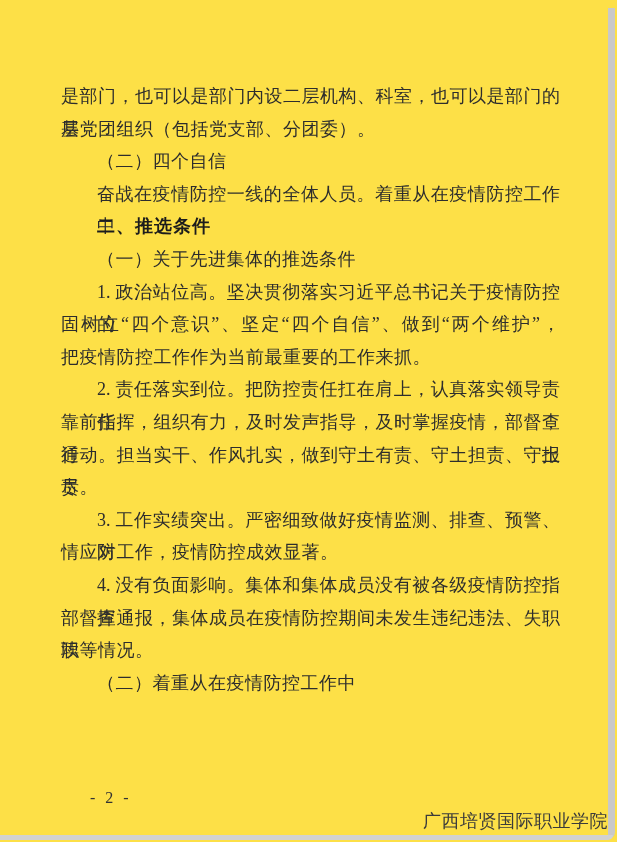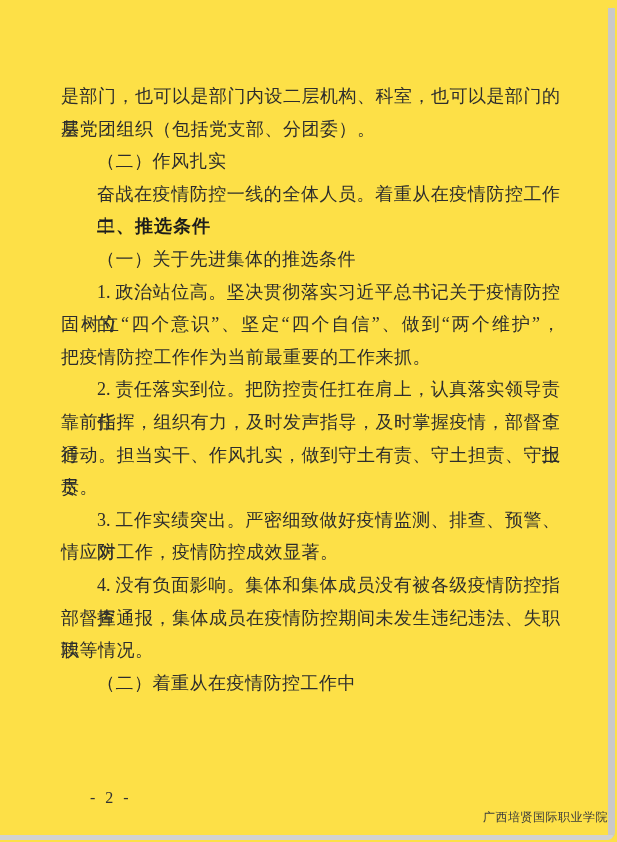--- a/index.html
+++ b/index.html
@@ -75,38 +75,38 @@
     top: 789px;
     font-size: 16px;
     color: #333333;
     letter-spacing: 3px;
     font-family: "Liberation Serif", "DejaVu Serif", serif;
   }
   .footer-text {
     position: absolute;
     right: 9px;
     top: 809px;
-    font-size: 12px;
+    font-size: 18px;
     color: #3b3b3b;
     letter-spacing: 0.5px;
     font-family: "Liberation Sans", "DejaVu Sans", sans-serif;
   }
 </style>
 </head>
 <body>
 
 <div class="page">
 
   <div class="edge-right"></div>
   <div class="edge-bottom"></div>
 
   <div class="doc-body">
     <div class="ln full">是部门，也可以是部门内设二层机构、科室，也可以是部门的基</div>
     <div class="ln">层党团组织（包括党支部、分团委）。</div>
-    <div class="ln ind">（二）作风扎实</div>
+    <div class="ln ind">（二）四个自信</div>
     <div class="ln full ind">奋战在疫情防控一线的全体人员。着重从在疫情防控工作中</div>
     <div class="ln ind h1">二、推选条件</div>
     <div class="ln ind">（一）关于先进集体的推选条件</div>
     <div class="ln full ind">1. 政治站位高。坚决贯彻落实习近平总书记关于疫情防控的</div>
     <div class="ln full">固树立“四个意识”、坚定“四个自信”、做到“两个维护”，</div>
     <div class="ln">把疫情防控工作作为当前最重要的工作来抓。</div>
     <div class="ln full ind">2. 责任落实到位。把防控责任扛在肩上，认真落实领导责任，</div>
     <div class="ln full">靠前指挥，组织有力，及时发声指导，及时掌握疫情，部督查通报</div>
     <div class="ln full">行动。担当实干、作风扎实，做到守土有责、守土担责、守土尽</div>
     <div class="ln">责。</div>

